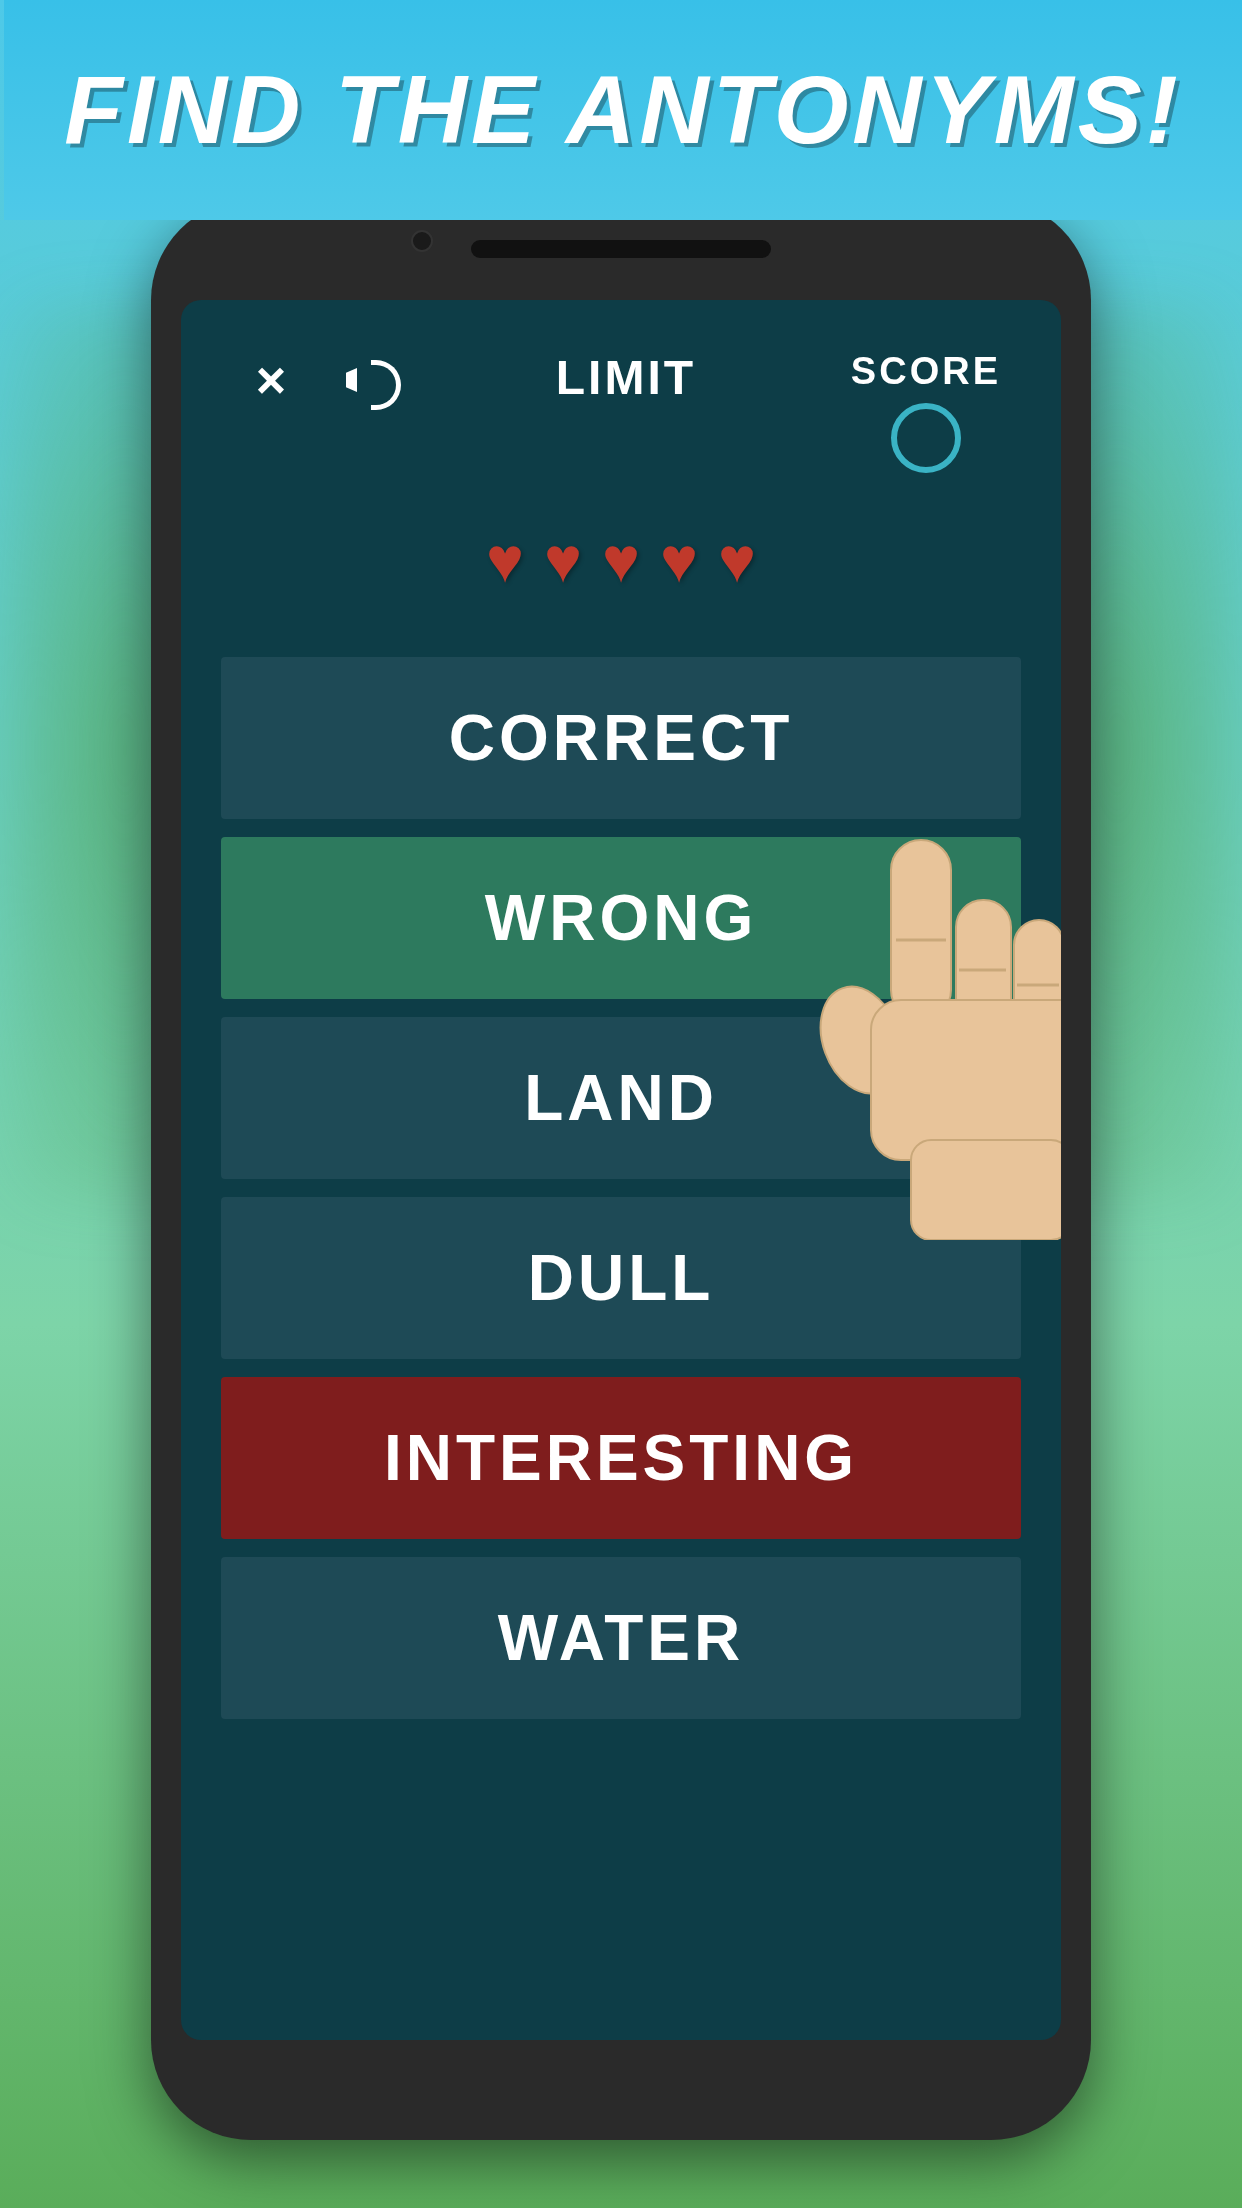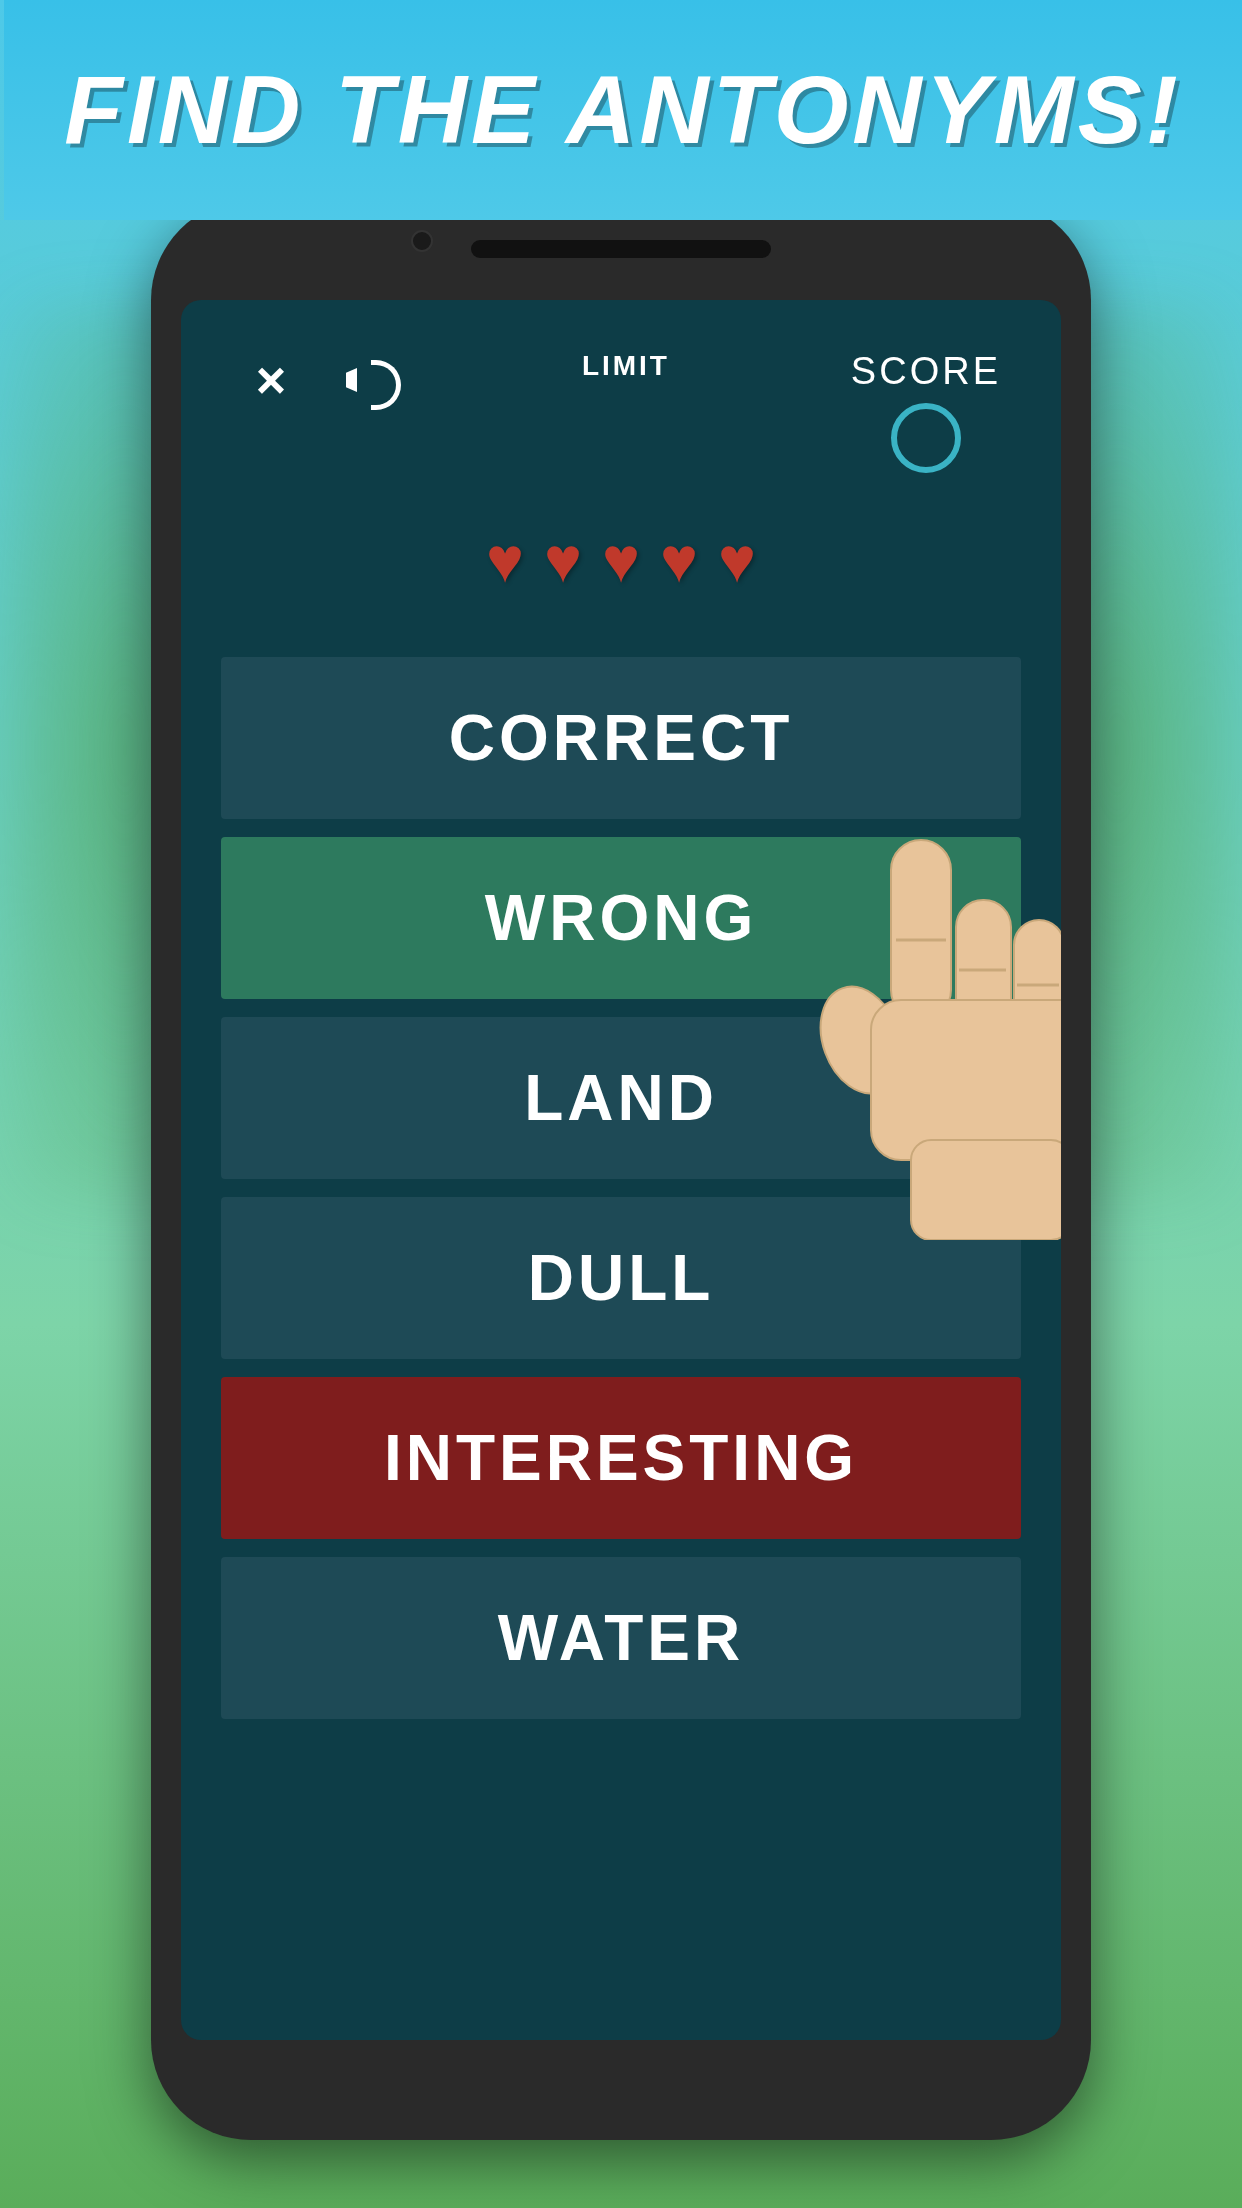--- a/index.html
+++ b/index.html
@@ -141,41 +141,41 @@
       border: 5px solid white;
       border-left: none;
       border-radius: 0 30px 30px 0;
     }
 
     .limit-section {
       text-align: center;
     }
 
     .limit-label {
-      font-size: 28px;
+      font-size: 48px;
       font-weight: 900;
       color: white;
       letter-spacing: 3px;
     }
 
     .limit-value {
       font-size: 110px;
       font-weight: 900;
       color: #f5c518;
       line-height: 1;
       text-shadow: 2px 2px 0px rgba(0,0,0,0.2);
     }
 
     .score-section {
       text-align: center;
     }
 
     .score-label {
       font-size: 38px;
-      font-weight: 400;
+      font-weight: 700;
       color: white;
       letter-spacing: 3px;
     }
 
     .score-circle {
       width: 70px;
       height: 70px;
       border: 6px solid #3ab3c5;
       border-radius: 50%;
       margin: 10px auto 0;

